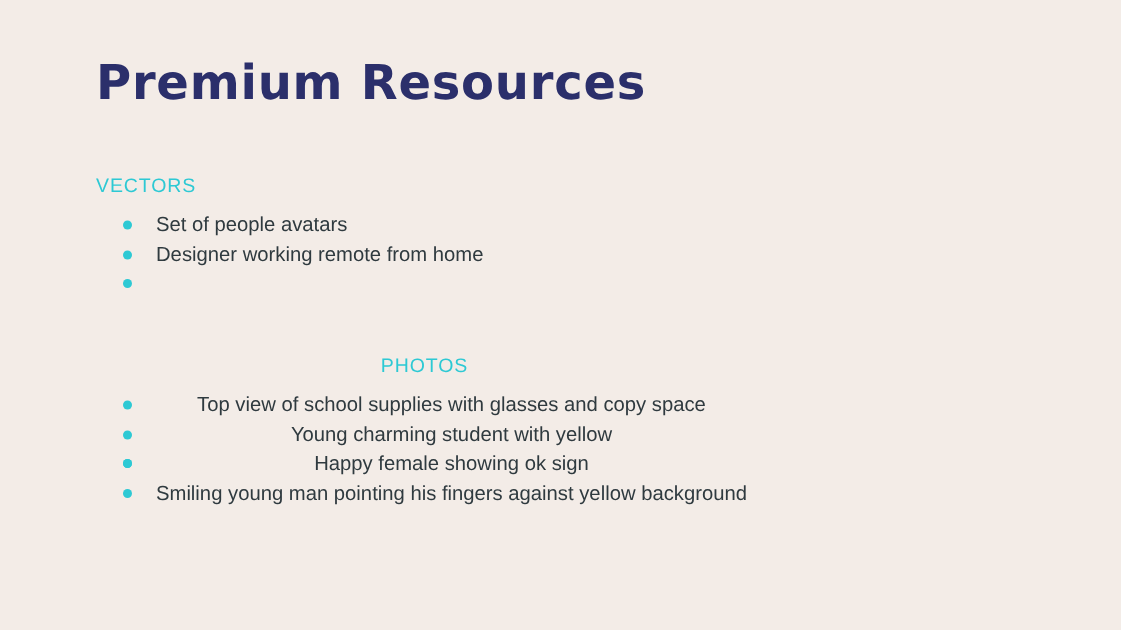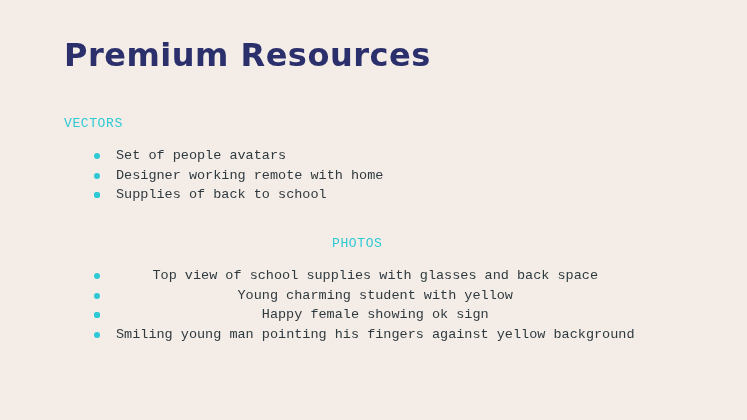--- a/index.html
+++ b/index.html
@@ -32,32 +32,31 @@
     color: #2b2f6b;
     margin: 0;
   }
   .section {
     position: absolute;
     left: 64px;
   }
   .section-vectors { top: 116px; }
   .section-photos { top: 236px; text-align: center; }
   .section-heading {
-    font-family: Liberation Mono, monospace;
+    font-family: Liberation Sans, sans-serif;
     font-size: 13px;
     letter-spacing: 0.6px;
     color: #2dc9d4;
     margin: 0 0 10px 0;
     text-transform: uppercase;
   }
   ul.items {
     list-style: none;
-    margin: 16px;
+    margin: 4px;
     padding: 0 0 0 14px;
-    font-family: Liberation Mono, monospace;
   }
   ul.items li {
     position: relative;
     font-size: 13.5px;
     line-height: 18.5px;
     color: #2f3a3f;
     padding-left: 22px;
     margin: 0 0 1px 0;
     white-space: nowrap;
   }
@@ -81,38 +80,34 @@
 
   <div class="section section-vectors">
     <div class="section-heading">VECTORS</div>
     <ul class="items">
       <li>
         <span class="bullet"></span>
         <span>Set of people avatars</span>
       </li>
       <li>
         <span class="bullet"></span>
-        <span>Designer working remote with home</span>
+        <span>Designer working remote from home</span>
       </li>
       <li>
         <span class="bullet"></span>
-      </li>
-      <li>
-        <span class="bullet"></span>
-        <span>Supplies of back to school</span>
       </li>
     </ul>
   </div>
 
   <div class="section section-photos">
     <div class="section-heading">PHOTOS</div>
     <ul class="items">
       <li>
         <span class="bullet"></span>
-        <span>Top view of school supplies with glasses and back space</span>
+        <span>Top view of school supplies with glasses and copy space</span>
       </li>
       <li>
         <span class="bullet"></span>
         <span>Young charming student with yellow</span>
       </li>
       <li>
         <span class="bullet"></span>
       </li>
       <li>
         <span class="bullet"></span>

